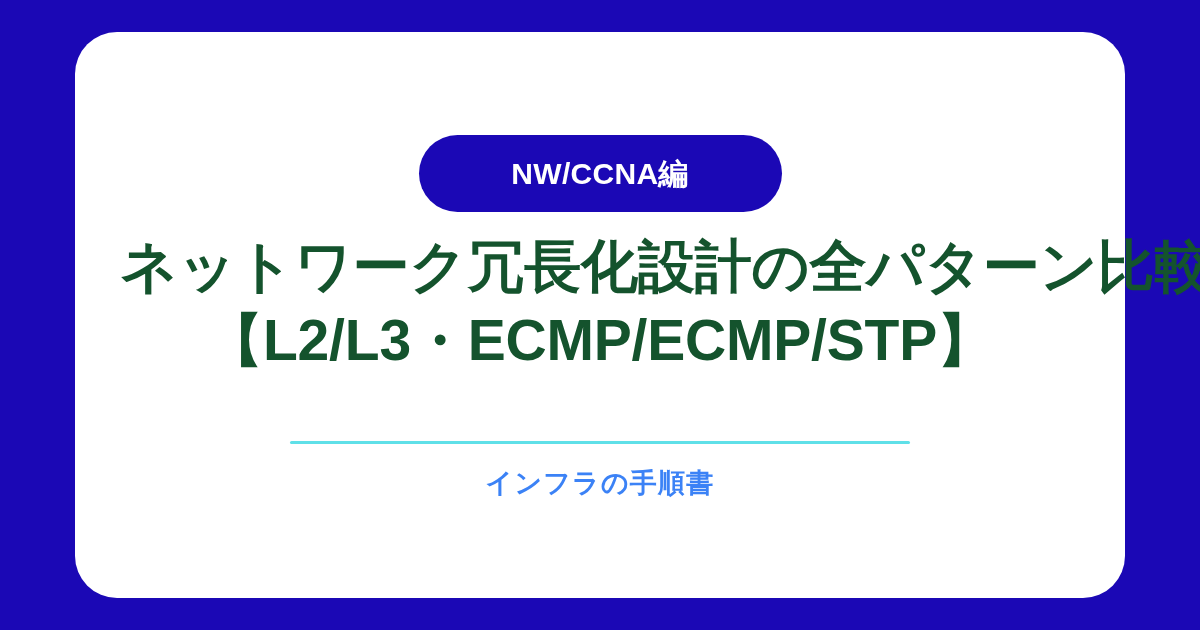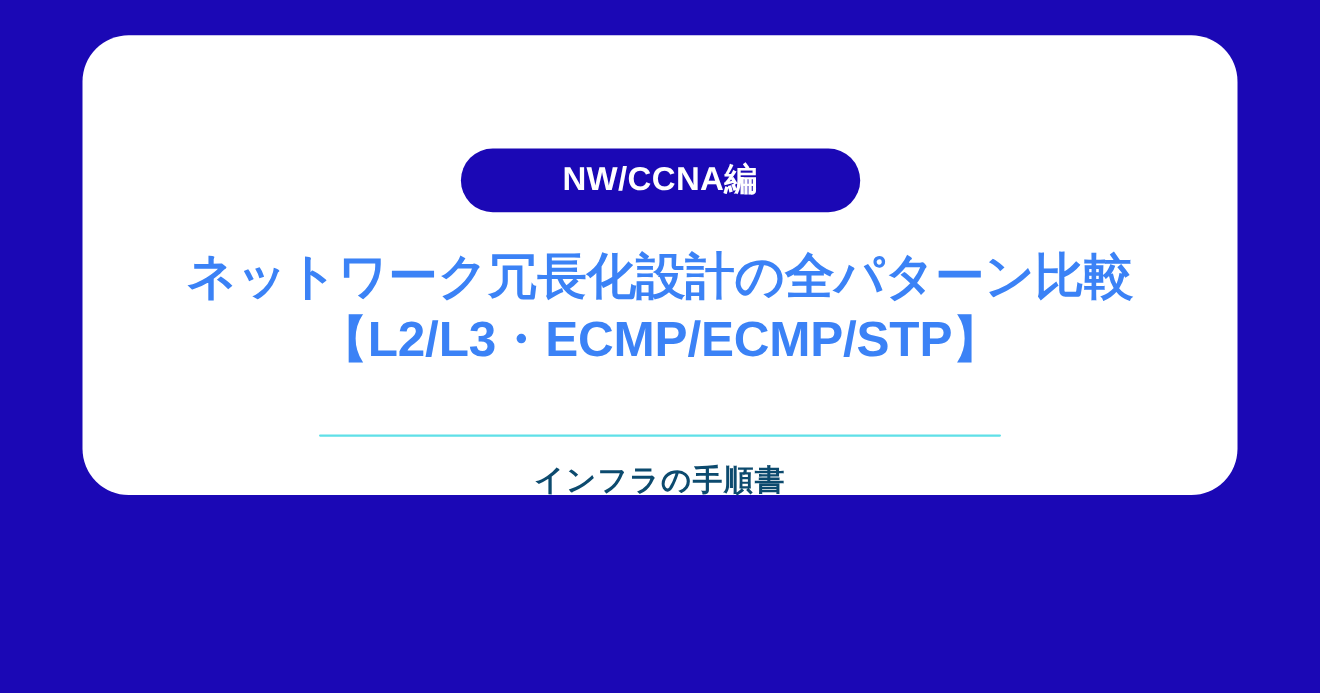--- a/index.html
+++ b/index.html
@@ -25,21 +25,21 @@
     align-items: center;
     justify-content: center;
   }
 
   
   #card {
     position: absolute;
     left: 75px;
     top: 32px;
     width: 1050px;
-    height: 418px;
+    height: 566px;
     background: #ffffff;
     border-radius: 42px;
     box-sizing: border-box;
     display: flex;
     flex-direction: column;
     align-items: center;
     justify-content: flex-start;
   }
 
   
@@ -59,25 +59,25 @@
     color: #ffffff;
     font-size: 30px;
     font-weight: 700;
     letter-spacing: 0.3px;
     line-height: 1;
     white-space: nowrap;
   }
 
   
   .headline {
-    margin-top: 29px;
+    margin-top: 17px;
     width: 960px;
     text-align: center;
-    color: #3b82f6;
-    font-size: 45px;
+    color: #14532d;
+    font-size: 57px;
     font-weight: 700;
     line-height: 1.30;
     letter-spacing: -0.2px;
   }
   .headline-line {
     display: block;
     white-space: nowrap;
   }
 
   
@@ -85,21 +85,21 @@
     margin-top: 26px;
     width: 620px;
     height: 3px;
     background: #5fe0e8;
     border-radius: 2px;
   }
 
   
   .site-name {
     margin-top: 26px;
-    color: #0c4a6e;
+    color: #3b82f6;
     font-size: 27px;
     font-weight: 700;
     letter-spacing: 1.2px;
     line-height: 1;
     text-align: center;
   }
 </style>
 </head>
 <body>
 

